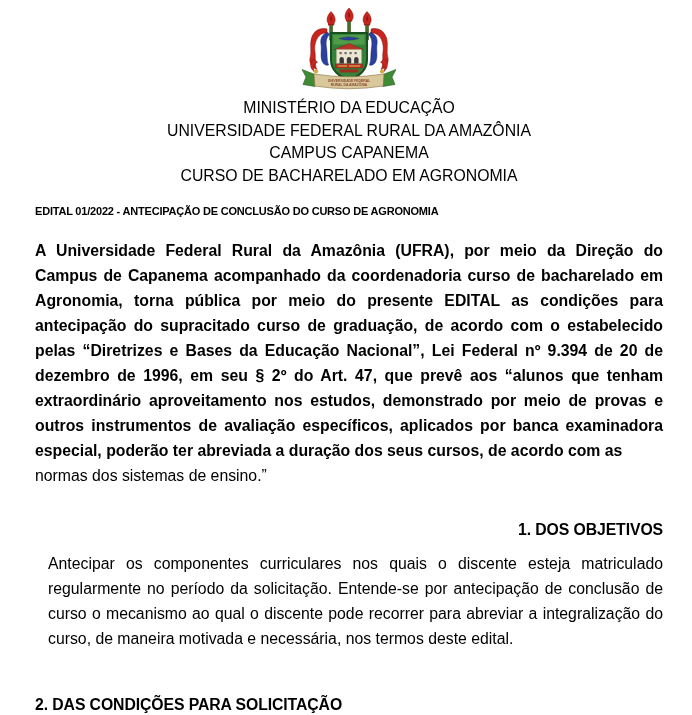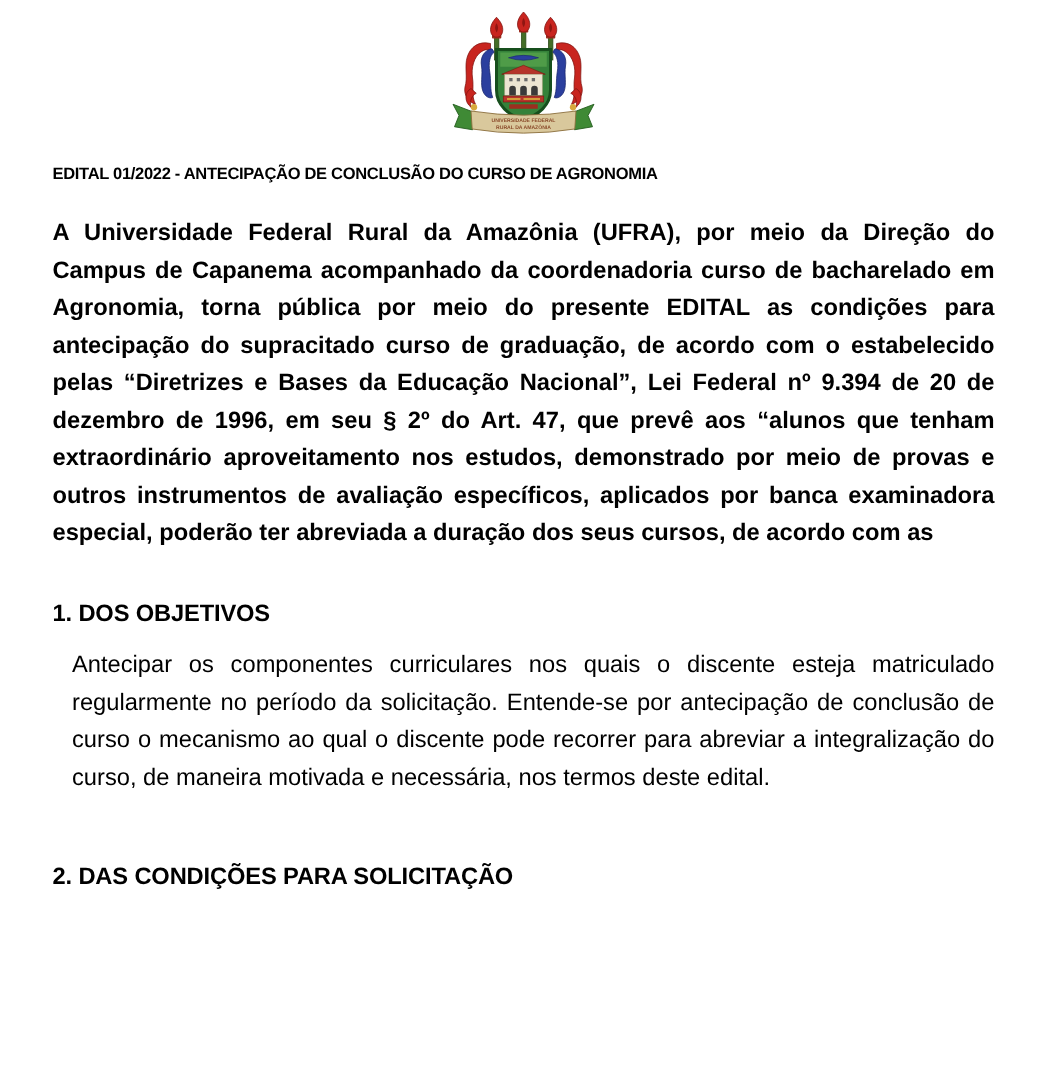--- a/index.html
+++ b/index.html
@@ -53,21 +53,21 @@
   .intro-p2 { text-align: left; }
   .section-heading {
     margin: 0;
     font-size: 15.8px;
     font-weight: bold;
     line-height: 25px;
     letter-spacing: -0.1px;
     white-space: nowrap;
     text-align: left;
   }
-  .heading-1 { margin-top: 29px; }
+  .heading-1 { margin-top: 29px; text-align: right; }
   .section-body { margin-top: 9px; margin-left: 13px; }
   .heading-2 { margin-top: 41px; }
 </style>
 </head>
 <body>
 
 <div class="page">
 
   <div class="logo-wrap">
     <svg width="126" height="84" viewBox="0 0 126 84" aria-hidden="true">
@@ -126,23 +126,30 @@
       <g>
         <path d="M29 66.5 L16 61.5 L20 69 L17 76.5 L29 78.5 Z" fill="#3f8a35" stroke="#245c1e" stroke-width="0.6"></path>
         <path d="M97 66.5 L110 61.5 L106 69 L109 76.5 L97 78.5 Z" fill="#3f8a35" stroke="#245c1e" stroke-width="0.6"></path>
         <path d="M28 66 Q63 71.5 98 66 L97.2 78 Q63 83.5 28.8 78 Z" fill="#d9c89c" stroke="#8a6d3b" stroke-width="0.6"></path>
         <text x="63" y="73.6" text-anchor="middle" font-size="3.4" font-weight="bold" fill="#8a4a2a">UNIVERSIDADE FEDERAL</text>
         <text x="63" y="78" text-anchor="middle" font-size="3.4" font-weight="bold" fill="#8a4a2a">RURAL DA AMAZÔNIA</text>
       </g>
     </svg>
   </div>
 
+  <div class="org-header">
+    <div>MINISTÉRIO DA EDUCAÇÃO</div>
+    <div>UNIVERSIDADE FEDERAL RURAL DA AMAZÔNIA</div>
+    <div>CAMPUS CAPANEMA</div>
+    <div>CURSO DE BACHARELADO EM AGRONOMIA</div>
+  </div>
 
   <h1 class="doc-title">EDITAL 01/2022 - ANTECIPAÇÃO DE CONCLUSÃO DO CURSO DE AGRONOMIA</h1>
 
   <p class="body-par intro-p1">A Universidade Federal Rural da Amazônia (UFRA), por meio da Direção do Campus de Capanema acompanhado da coordenadoria curso de bacharelado em Agronomia, torna pública por meio do presente EDITAL as condições para antecipação do supracitado curso de graduação, de acordo com o estabelecido pelas “Diretrizes e Bases da Educação Nacional”, Lei Federal nº 9.394 de 20 de dezembro de 1996, em seu § 2º do Art. 47, que prevê aos “alunos que tenham extraordinário aproveitamento nos estudos, demonstrado por meio de provas e outros instrumentos de avaliação específicos, aplicados por banca examinadora especial, poderão ter abreviada a duração dos seus cursos, de acordo com as</p>
+  <p class="body-par intro-p2">normas dos sistemas de ensino.”</p>
 
   <h2 class="section-heading heading-1">1. DOS OBJETIVOS</h2>
   <p class="body-par section-body">Antecipar os componentes curriculares nos quais o discente esteja matriculado regularmente no período da solicitação. Entende-se por antecipação de conclusão de curso o mecanismo ao qual o discente pode recorrer para abreviar a integralização do curso, de maneira motivada e necessária, nos termos deste edital.</p>
 
   <h2 class="section-heading heading-2">2. DAS CONDIÇÕES PARA SOLICITAÇÃO</h2>
 
 </div>
 
 </body></html>

